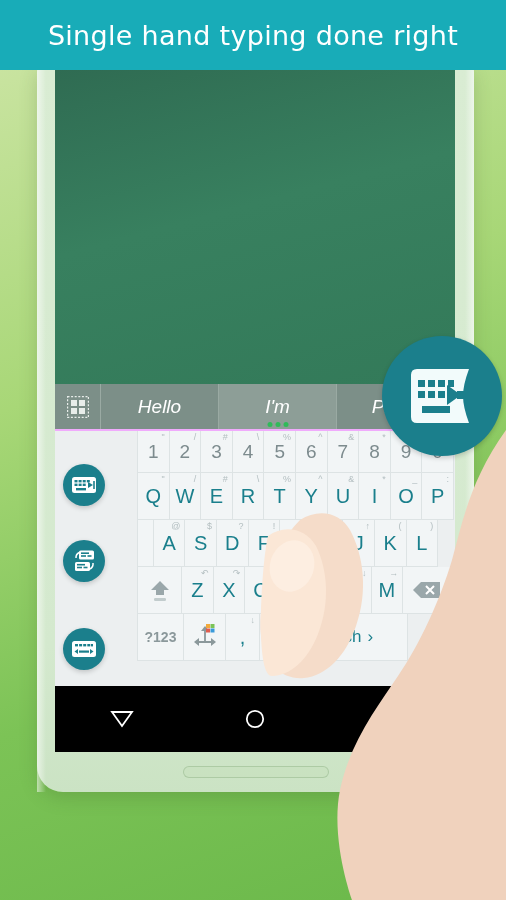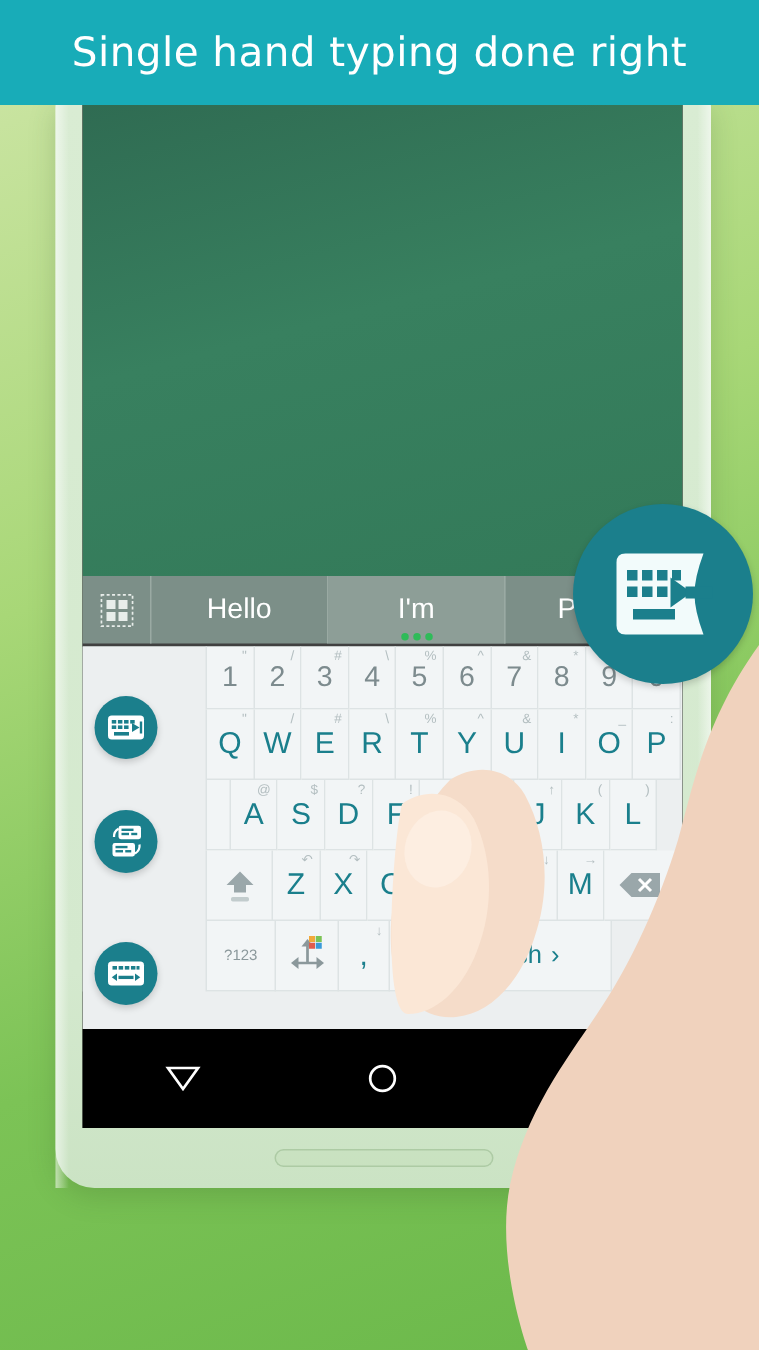--- a/index.html
+++ b/index.html
@@ -40,21 +40,22 @@
     background:#000; overflow:hidden;
   }
   #app-area {
     position:absolute; left:0; top:0; width:400px; height:318px;
     background:linear-gradient(165deg,#2f6b52 0%,#38805f 45%,#337a59 100%);
   }
   
   #suggestbar {
     position:absolute; left:0; top:318px; width:400px; height:47px;
     background:#7c8f88; display:flex; align-items:stretch;
-    border-bottom:2px solid #404040;
+    border-bottom:2px solid #f0abfc;
+    font-style:italic;
   }
   .sugg-grid {
     width:46px; display:flex; align-items:center; justify-content:center;
     border-right:1px solid #9aaaa3;
   }
   .sugg {
     flex:1; display:flex; align-items:center; justify-content:center;
     color:#ffffff; font-size:19px; position:relative;
     border-right:1px solid #9aaaa3;
   }
@@ -71,21 +72,21 @@
   .key {
     position:relative; background:#f2f5f6; border-right:1px solid #dde3e4;
     border-bottom:1px solid #dde3e4;
     display:flex; align-items:center; justify-content:center;
     color:#1a7f8c; font-size:20px;
   }
   .key.num { color:#7d8b8e; font-size:19px; }
   .key .sub {
     position:absolute; top:1px; right:4px; font-size:9px; color:#b3bec0;
   }
-  .key.fn { color:#8b989b; font-size:10px; }
+  .key.fn { color:#8b989b; font-size:14px;font-weight:bold; }
   #row-num { top:0; height:42px; }
   #row-q   { top:42px; height:47px; }
   #row-a   { top:89px; height:47px; }
   #row-z   { top:136px; height:47px; }
   #row-b   { top:183px; height:47px; }
   .spacer-left { width:83px; background:#eceff0; border-right:1px solid #dde3e4; }
   .key-space { color:#1a7f8c; font-size:17px; gap:6px; }
   
   #navbar {
     position:absolute; left:0; top:620px; width:400px; height:66px;

